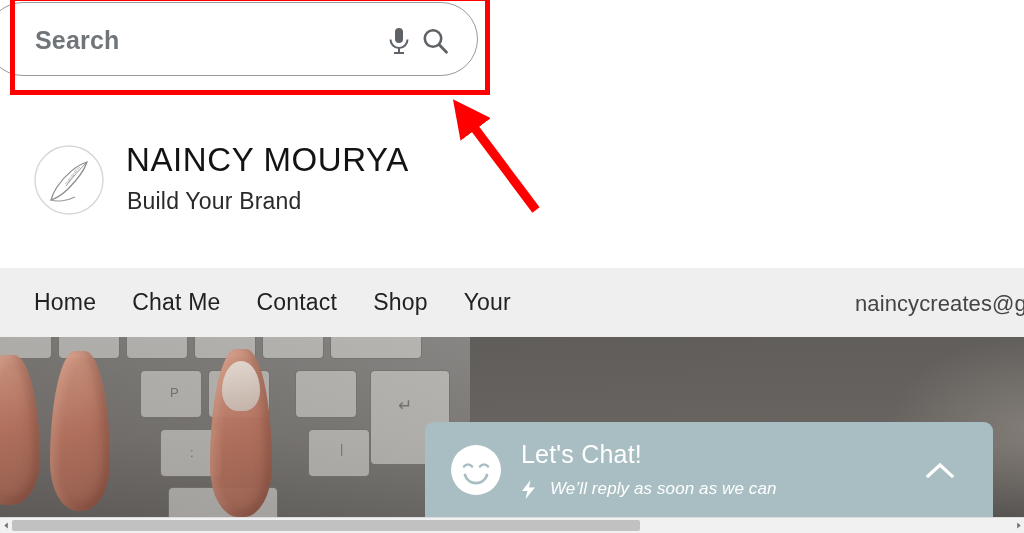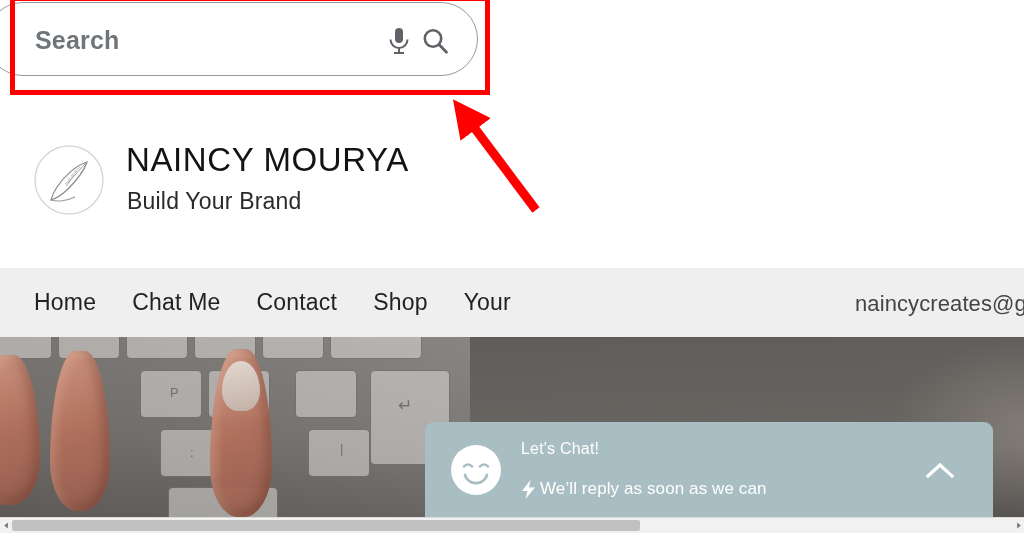--- a/index.html
+++ b/index.html
@@ -258,34 +258,35 @@
     left: 26px;
     top: 23px;
     width: 50px;
     height: 50px;
   }
 
   .chat-title {
     position: absolute;
     left: 96px;
     top: 18px;
-    font-size: 16px;
+    font-size: 25px;
     font-weight: 300;
     color: #ffffff;
     letter-spacing: 0.2px;
     white-space: nowrap;
   }
 
   .chat-sub-wrap {
     position: absolute;
     left: 96px;
     top: 57px;
     display: flex;
     align-items: center;
-    gap: 4px;
+    gap: 14px;
+    font-style: italic;
   }
 
   .bolt-icon { width: 15px; height: 19px; flex: none; }
 
   .chat-subtitle {
     font-size: 17px;
     font-weight: 400;
     color: #ffffff;
     white-space: nowrap;
     letter-spacing: 0.1px;

